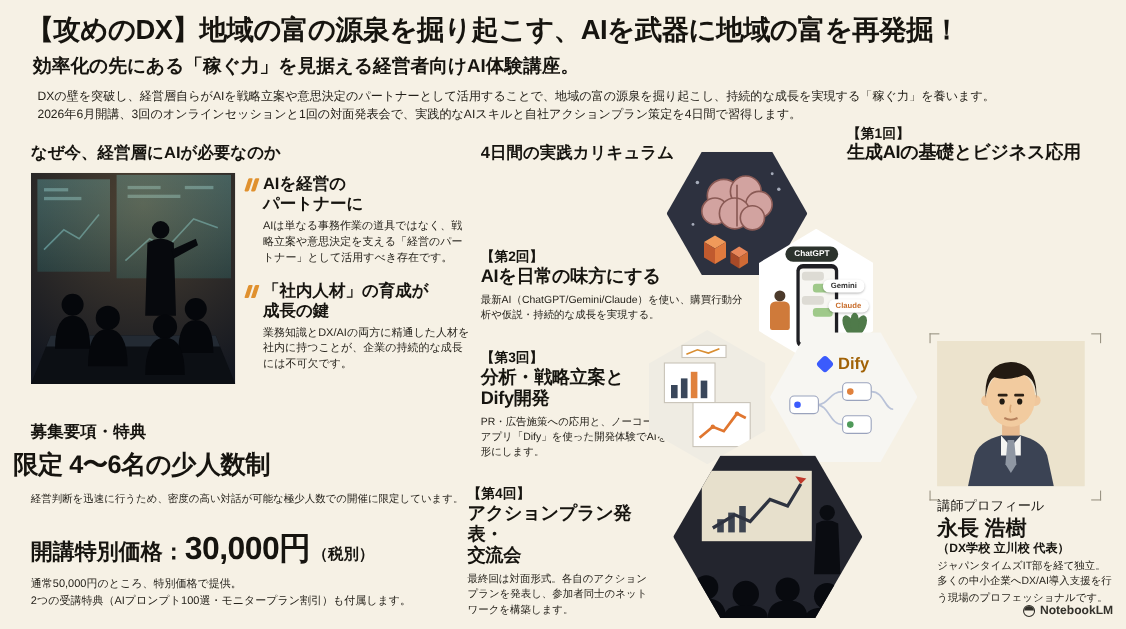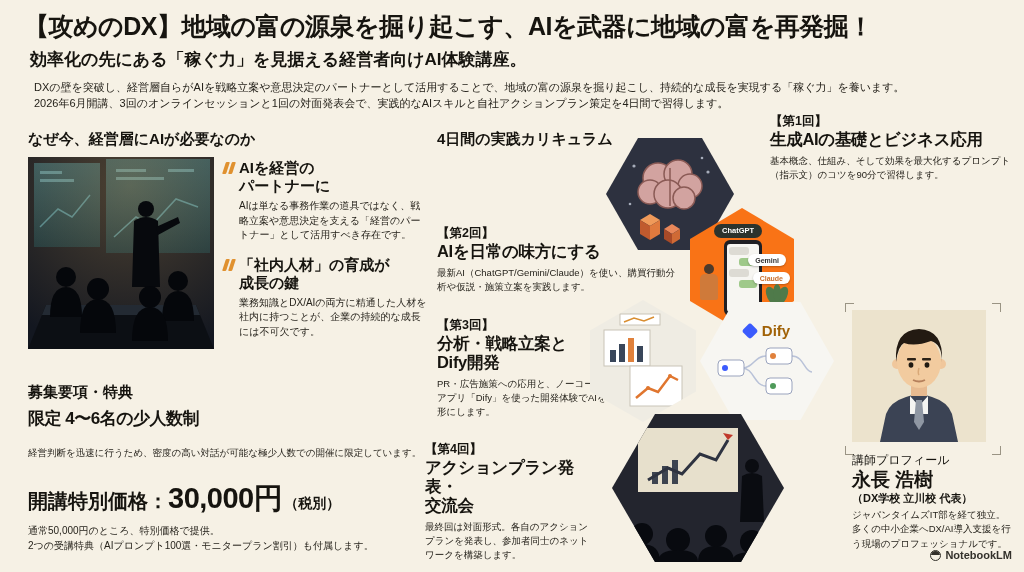--- a/index.html
+++ b/index.html
@@ -24,21 +24,21 @@
 
   .points { left:224px; top:159px; width:206px; }
   .point { display:flex; align-items:flex-start; }
   .point + .point { margin-top:13px; }
   .tick { display:inline-flex; gap:2px; margin-right:5px; margin-top:3px; flex:0 0 auto; }
   .tick i { display:block; width:4px; height:12px; background:#e0912f; transform:skewX(-18deg); border-radius:1px; }
   .point-title { font-size:15px; font-weight:900; line-height:1.2; white-space:pre-line; }
   .point-body { font-size:10px; line-height:1.45; color:#26231c; margin-top:4px; }
 
   .recruit-heading { left:28px; top:383px; }
-  .limit-title { left:28px; top:407px; font-size:17px; font-weight:900; letter-spacing:-0.5px; }
+  .limit-title { left:12px; top:407px; font-size:23px; font-weight:900; letter-spacing:-0.5px; }
   .limit-body  { left:28px; top:447px; font-size:9.5px; color:#26231c; width:405px; }
   .price-line  { left:28px; top:479px; display:flex; align-items:baseline; }
   .price-label  { font-size:20px; font-weight:900; }
   .price-amount { font-size:29px; font-weight:900; letter-spacing:-0.5px;text-align:center; }
   .price-tax    { font-size:14px; font-weight:900; margin-left:2px; }
   .price-note { left:28px; font-size:10px; color:#26231c; }
   .price-note1 { top:524px; } .price-note2 { top:539px; }
 
   
   .curr-heading { left:437px; top:130px; }
@@ -49,21 +49,21 @@
   .s1 { left:770px; top:114px; width:242px; }
   .s2 { left:437px; top:226px; width:238px; }
   .s3 { left:437px; top:318px; width:178px; }
   .s4 { left:425px; top:442px; width:168px; }
 
   
   .hex { position:absolute; overflow:hidden; }
   .hex-flat  { clip-path:polygon(25% 0, 75% 0, 100% 50%, 75% 100%, 25% 100%, 0 50%); }
   .hex-point { clip-path:polygon(50% 0, 100% 25%, 100% 75%, 50% 100%, 0 75%, 0 25%); }
   .hex-brain   { left:606px; top:138px; width:128px; height:112px; background:#2d313f; }
-  .hex-phone   { left:690px; top:208px; width:104px; height:124px; background:#f97316; }
+  .hex-phone   { left:690px; top:208px; width:104px; height:124px; background:#ffffff; }
   .hex-charts  { left:590px; top:300px; width:106px; height:122px; background:#efece3; }
   .hex-dify    { left:700px; top:302px; width:134px; height:118px; background:#f7f6f2; }
   .hex-present { left:612px; top:414px; width:172px; height:148px; background:#23252e; }
 
   .pill { position:absolute; font-weight:700; border-radius:8px; line-height:1; }
   .pill-chatgpt { left:24px; top:16px; background:#2c332d; color:#fff; font-size:7.5px; padding:3px 8px; }
   .pill-gemini  { right:8px; top:46px; background:#fff; color:#333; font-size:7px; padding:2.5px 7px; box-shadow:0 1px 2px rgba(0,0,0,.25); }
   .pill-claude  { right:4px; top:64px; background:#fff; color:#c96f2e; font-size:7px; padding:2.5px 7px; box-shadow:0 1px 2px rgba(0,0,0,.25); }
   .phone-body { position:absolute; left:34px; top:32px; width:38px; height:76px; background:#1f1f24; border-radius:6px; padding:4px 3px; }
   .phone-screen { width:100%; height:100%; background:#f7f6f2; border-radius:3px; padding:3px 2px; }
@@ -188,26 +188,25 @@
     <span class="price-tax">（税別）</span>
   </div>
   <p class="abs price-note price-note1">通常50,000円のところ、特別価格で提供。</p>
   <p class="abs price-note price-note2">2つの受講特典（AIプロンプト100選・モニタープラン割引）も付属します。</p>
 
   <h3 class="abs sec-heading curr-heading">4日間の実践カリキュラム</h3>
 
   <div class="abs session s1">
     <div class="session-label">【第1回】</div>
     <div class="session-title">生成AIの基礎とビジネス応用</div>
-    <div class="session-body">基本概念、仕組み、そして効果を最大化するプロンプト（指示文）のコツを90分で習得します。</div>
   </div>
   <div class="abs session s2">
     <div class="session-label">【第2回】</div>
     <div class="session-title">AIを日常の味方にする</div>
-    <div class="session-body">最新AI（ChatGPT/Gemini/Claude）を使い、購買行動分析や仮説・施策立案を実践します。</div>
+    <div class="session-body">最新AI（ChatGPT/Gemini/Claude）を使い、購買行動分析や仮説・持続的な成長を実現する。</div>
   </div>
   <div class="abs session s3">
     <div class="session-label">【第3回】</div>
     <div class="session-title">分析・戦略立案と
 Dify開発</div>
     <div class="session-body">PR・広告施策への応用と、ノーコードAIアプリ「Dify」を使った開発体験でAIを形にします。</div>
   </div>
   <div class="abs session s4">
     <div class="session-label">【第4回】</div>
     <div class="session-title">アクションプラン発表・

